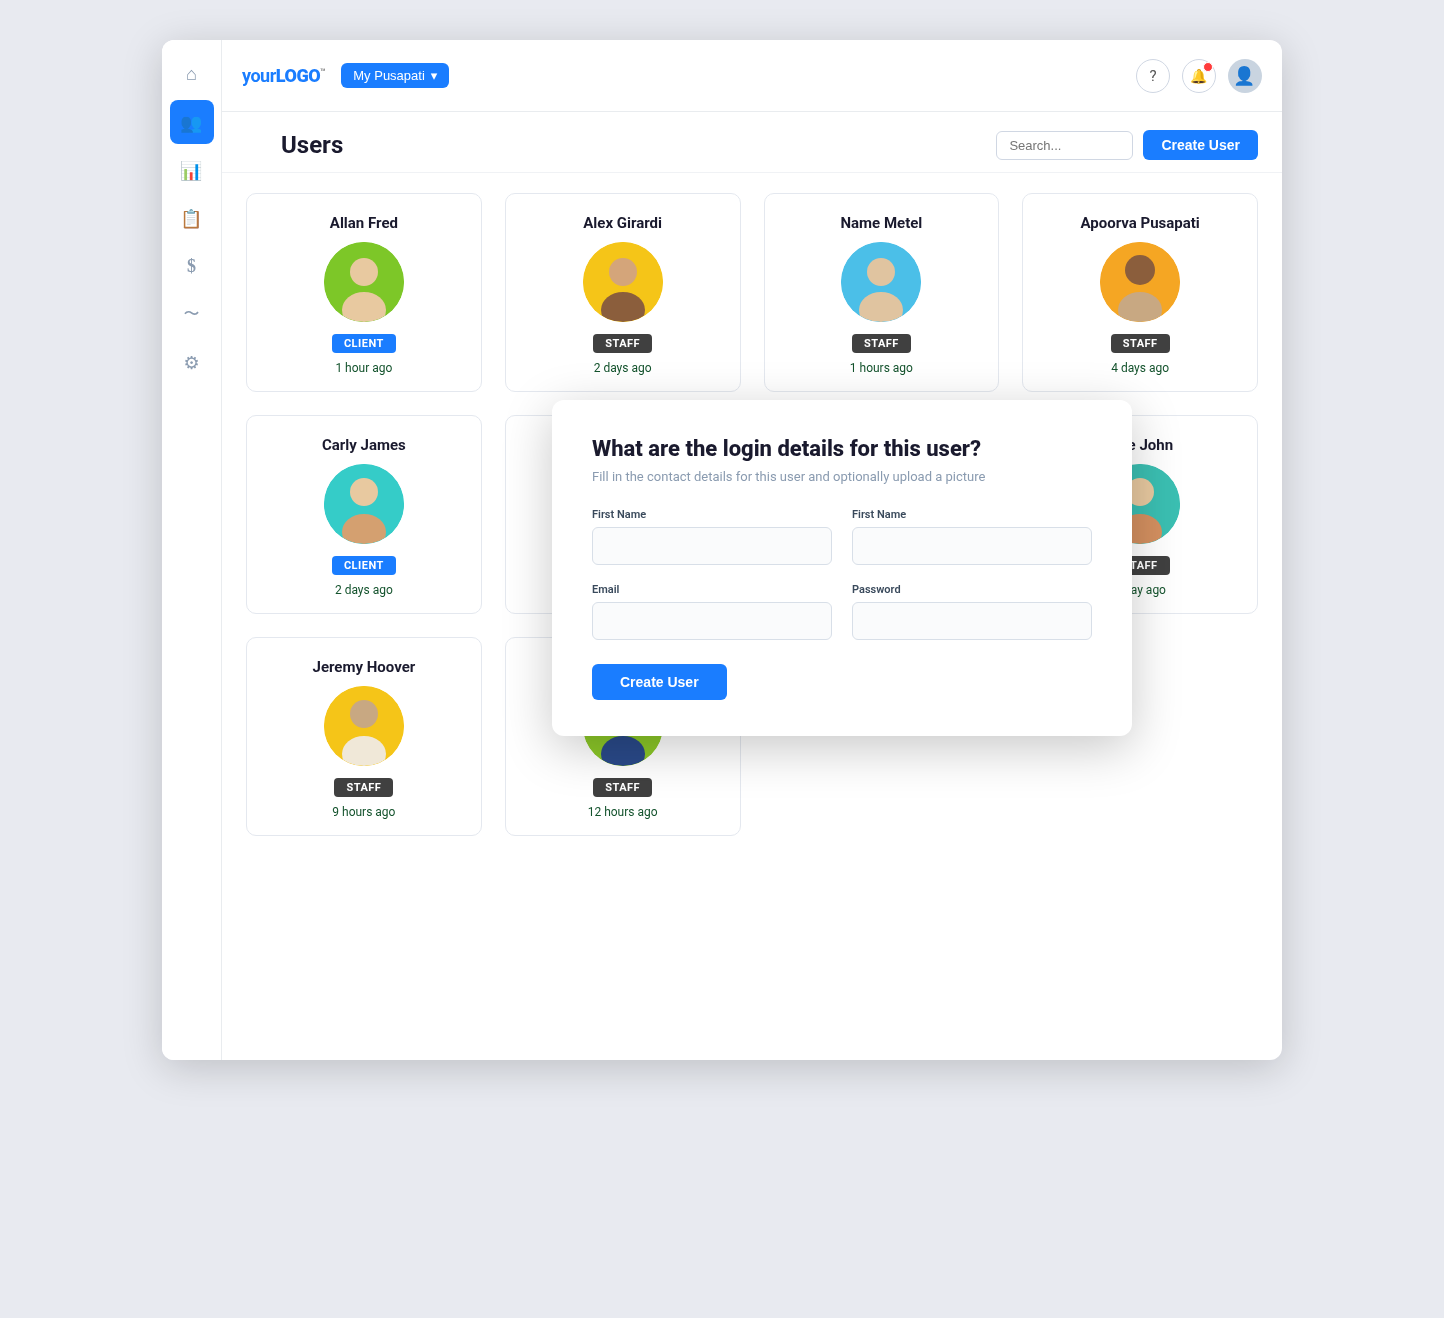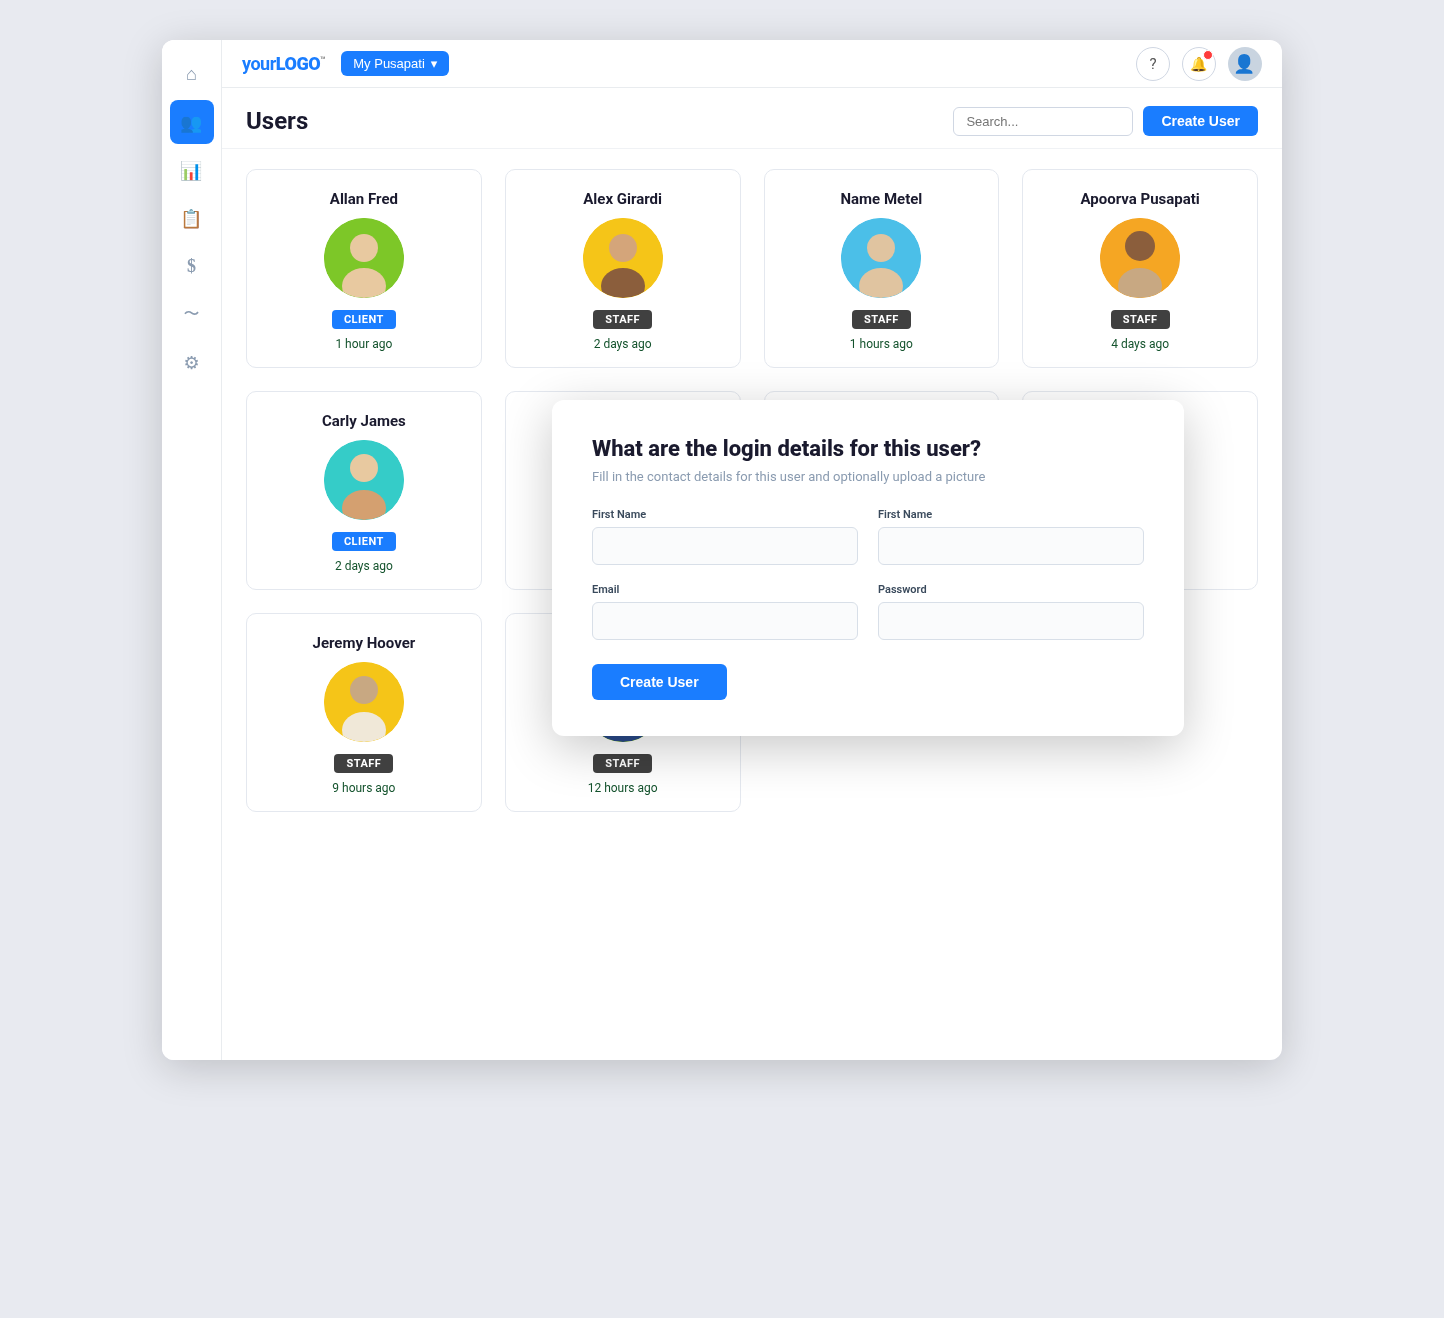--- a/index.html
+++ b/index.html
@@ -57,21 +57,21 @@
     
     .main {
       flex: 1;
       display: flex;
       flex-direction: column;
       overflow: hidden;
     }
 
     
     .topbar {
-      height: 48px;
+      height: 72px;
       display: flex;
       align-items: center;
       padding: 0 20px;
       border-bottom: 1px solid #e9ecef;
       gap: 16px;
     }
     .logo {
       font-size: 18px;
       font-weight: 700;
       color: #1a1a2e;
@@ -128,35 +128,36 @@
     .page-header {
       display: flex;
       align-items: center;
       padding: 18px 24px 12px;
       border-bottom: 1px solid #f0f2f5;
     }
     .page-title {
       font-size: 24px;
       font-weight: 700;
       color: #1a1a2e;
+      margin-left: 35px;
     }
     .page-header-right {
       margin-left: auto;
       display: flex;
       gap: 10px;
       align-items: center;
     }
     .search-input {
       border: 1px solid #d0d7e3;
       border-radius: 6px;
       padding: 6px 12px;
       font-size: 13px;
       color: #555;
       outline: none;
-      width: 180px;
+      width: 137px;
     }
     .create-btn {
       background: #1a7dff;
       color: #fff;
       border: none;
       border-radius: 6px;
       padding: 7px 18px;
       font-size: 14px;
       font-weight: 600;
       cursor: pointer;
@@ -234,21 +235,21 @@
     .av-pink { background: #e86fa0; }
     .av-teal { background: #3bbfb2; }
     .av-yellow2 { background: #f5c518; }
     .av-lime { background: #8cc828; }
 
     
     .modal-overlay {
       position: absolute;
       top: 360px;
       left: 390px;
-      width: 632px;
+      width: 580px;
       background: #fff;
       border-radius: 12px;
       box-shadow: 0 12px 50px rgba(0,0,0,0.22);
       padding: 36px 40px 36px;
       z-index: 100;
     }
 
     .modal-title {
       font-size: 22px;
       font-weight: 800;

